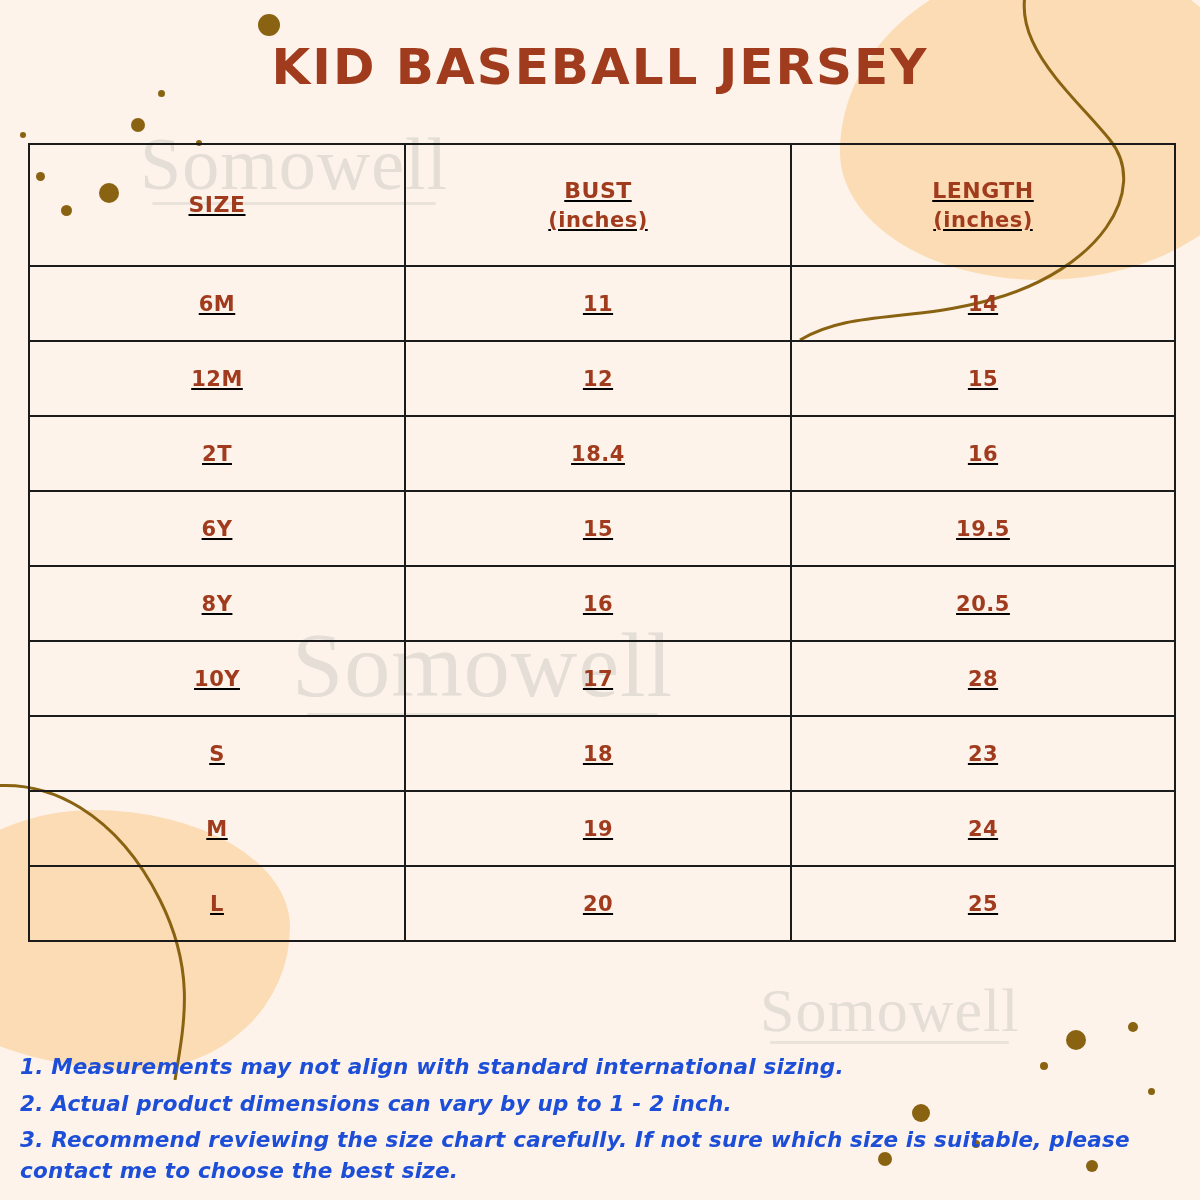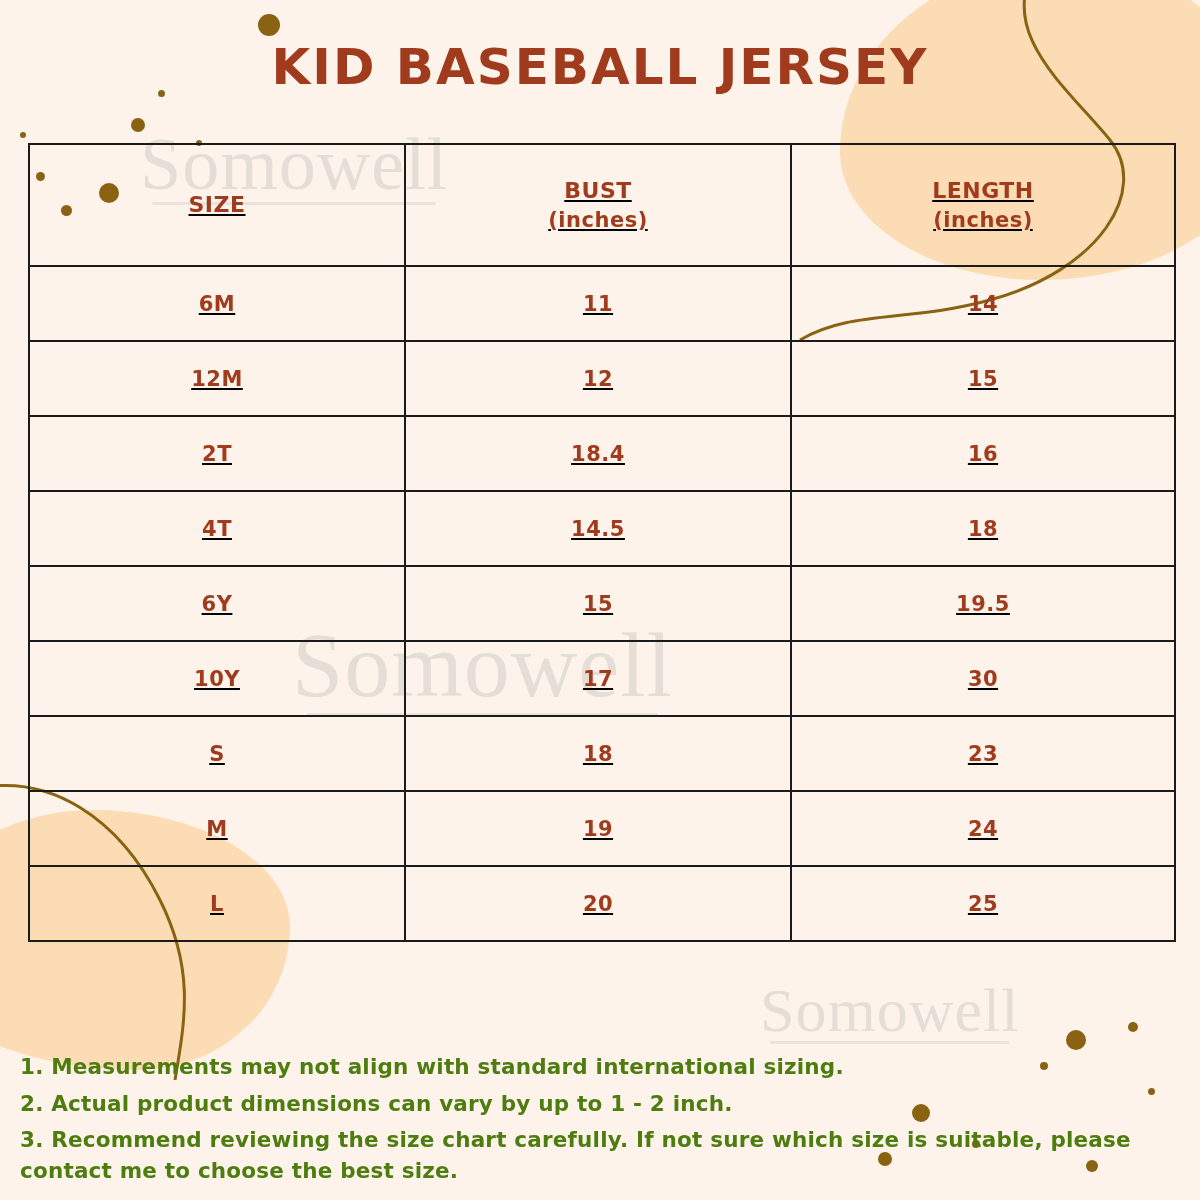--- a/index.html
+++ b/index.html
@@ -138,26 +138,27 @@
   .col-bust   { width: 386px; }
   .col-length { width: 384px; }
 
   .unit { display: block; font-size: 21px; }
 
   .notes {
     position: absolute;
     left: 20px;
     right: 16px;
     top: 1052px;
-    color: #4d7c0f;
+    color: #1d4ed8;
     font-family: "DejaVu Sans", sans-serif;
     font-size: 21.5px;
     font-weight: bold;
     line-height: 1.42;
     letter-spacing: 0.2px;
+    font-style: italic;
   }
   .notes p { margin: 0 0 6px 0; }
 </style>
 </head>
 <body>
 
 <div class="deco-layer">
   <div class="blob-tr"></div>
   <div class="blob-bl"></div>
 
@@ -227,33 +228,33 @@
         <td>12M</td>
         <td>12</td>
         <td>15</td>
       </tr>
       <tr>
         <td>2T</td>
         <td>18.4</td>
         <td>16</td>
       </tr>
       <tr>
-        <td>4T</td>
-        <td>14.5</td>
-        <td>18</td>
-      </tr>
-      <tr>
         <td>6Y</td>
         <td>15</td>
         <td>19.5</td>
       </tr>
       <tr>
+        <td>8Y</td>
+        <td>16</td>
+        <td>20.5</td>
+      </tr>
+      <tr>
         <td>10Y</td>
         <td>17</td>
-        <td>30</td>
+        <td>28</td>
       </tr>
       <tr>
         <td>S</td>
         <td>18</td>
         <td>23</td>
       </tr>
       <tr>
         <td>M</td>
         <td>19</td>
         <td>24</td>

